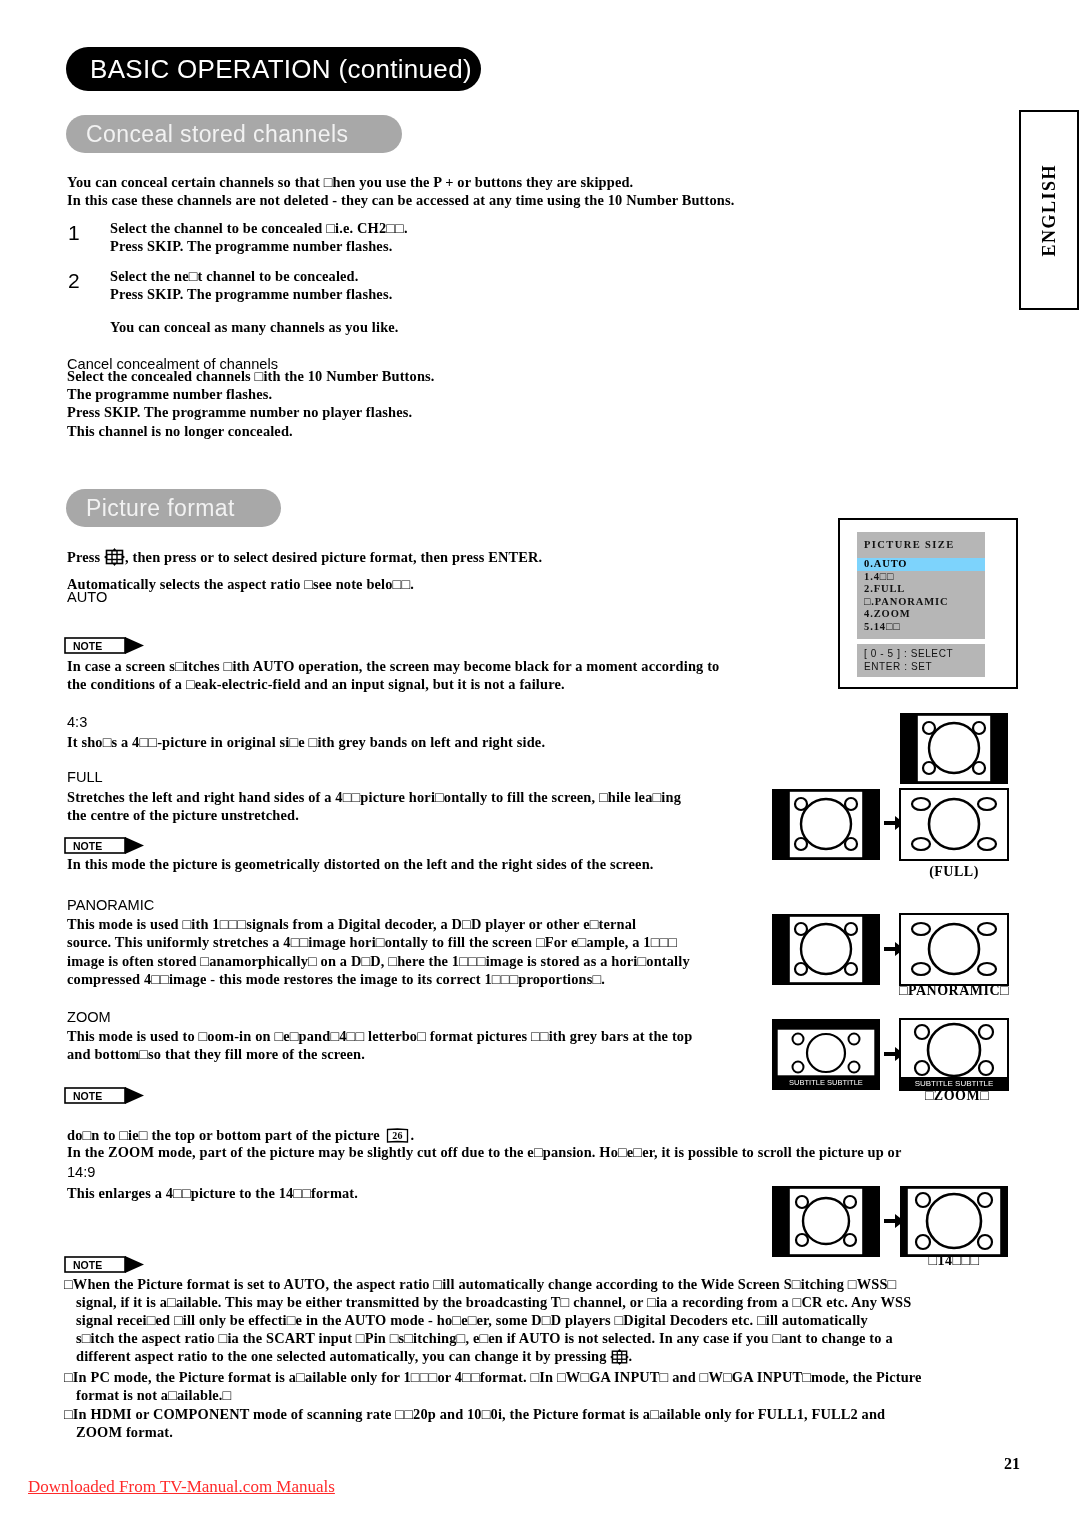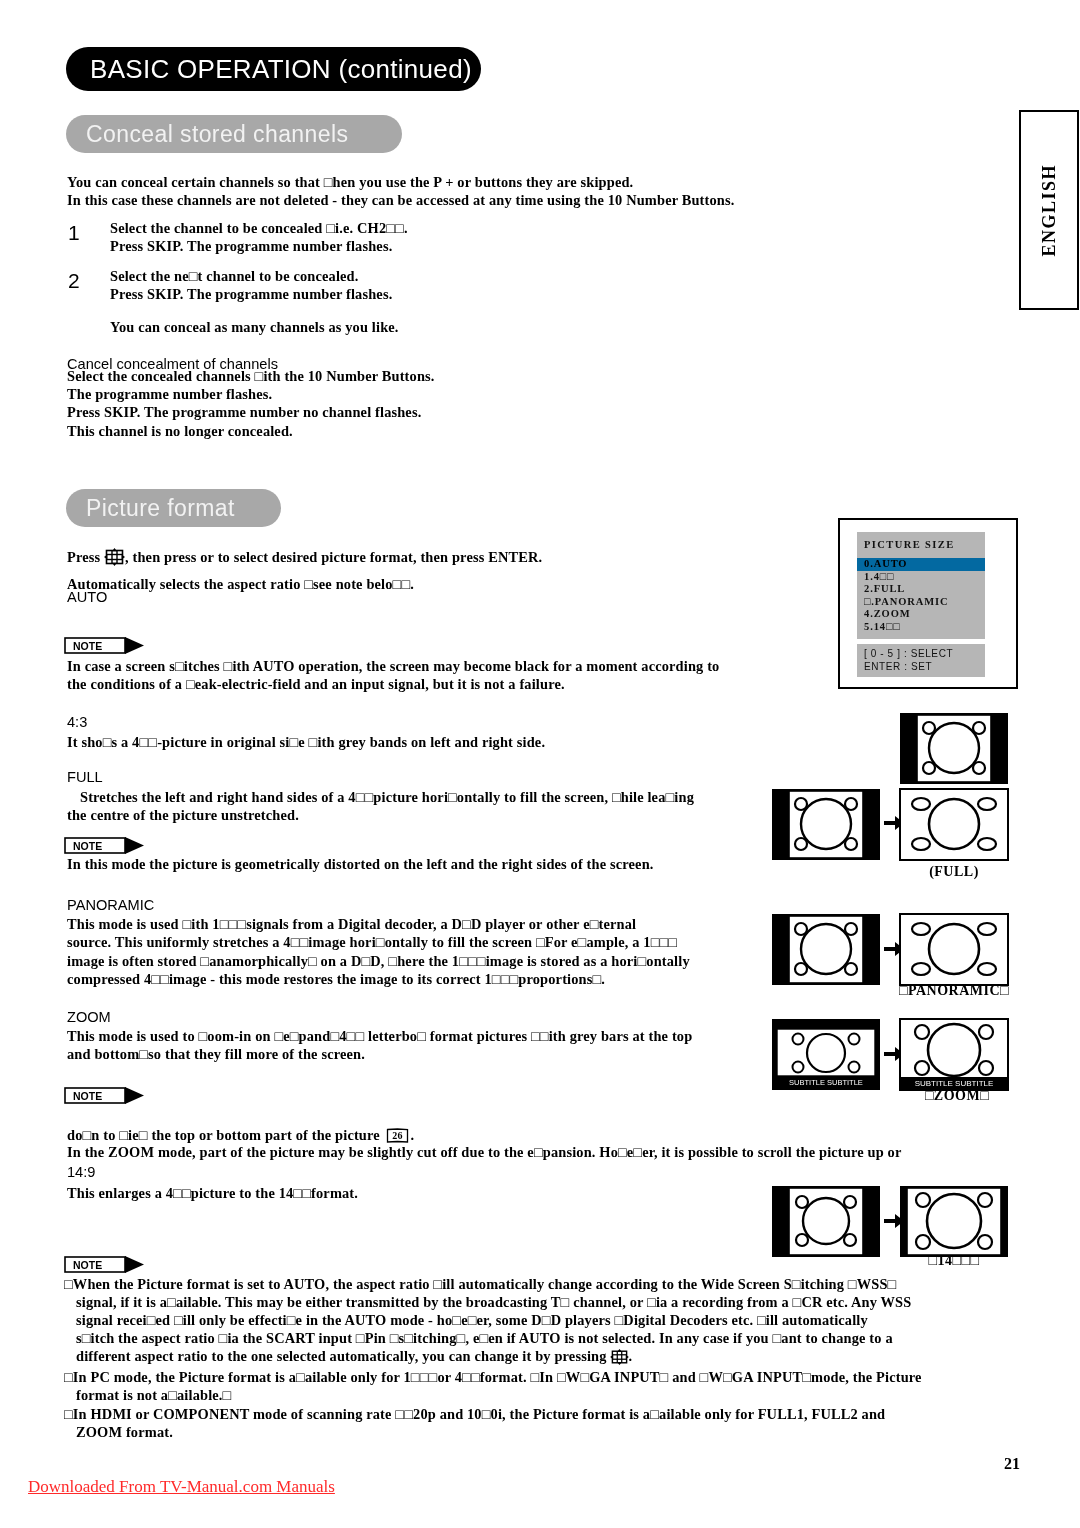--- a/index.html
+++ b/index.html
@@ -79,21 +79,21 @@
     background:#b6b6b6;height:24px;display:flex;align-items:center;
     font-family:"Liberation Serif",serif;font-weight:bold;
     font-size:10.5px;letter-spacing:1.4px;padding-left:7px;color:#111;
   }
   .osd-list{background:#b6b6b6;padding:2px 0 5px 0;}
   .osd-row{
     font-family:"Liberation Serif",serif;font-weight:bold;
     font-size:10.5px;letter-spacing:.9px;padding:0px 0 0px 7px;
     line-height:12.6px;color:#111;
   }
-  .osd-row.sel{background:#0369a1;color:#000;}
+  .osd-row.sel{background:#7dd3fc;color:#000;}
   .osd-foot{
     position:absolute;left:17px;top:124px;width:128px;background:#b6b6b6;
     padding:3px 0 4px 0;
   }
   .osd-foot div{
     font-family:"Liberation Sans",sans-serif;font-size:10px;
     letter-spacing:.6px;padding-left:7px;line-height:13px;color:#111;
   }
 
   
@@ -141,21 +141,21 @@
 
   <div class="stepnum" style="left:68px;top:269px;">2</div>
   <div class="abs bold" style="left:110px;top:268px;width:700px;">Select the ne□t channel to be concealed.</div>
   <div class="abs bold" style="left:110px;top:286px;width:700px;">Press SKIP. The programme number flashes.</div>
 
   <div class="abs bold" style="left:110px;top:319px;width:700px;">You can conceal as many channels as you like.</div>
 
   <div class="abs thin" style="left:67px;top:355px;width:700px;">Cancel concealment of channels</div>
   <div class="abs bold" style="left:67px;top:368px;width:800px;">Select the concealed channels □ith the 10 Number Buttons.</div>
   <div class="abs bold" style="left:67px;top:386px;width:800px;">The programme number flashes.</div>
-  <div class="abs bold" style="left:67px;top:404px;width:800px;">Press SKIP. The programme number no channel flashes.</div>
+  <div class="abs bold" style="left:67px;top:404px;width:800px;">Press SKIP. The programme number no player flashes.</div>
   <div class="abs bold" style="left:67px;top:423px;width:800px;">This channel is no longer concealed.</div>
 
   <div class="greypill" id="pill-format">
     <span>Picture format</span>
   </div>
 
   <div class="abs bold" style="left:67px;top:548px;width:760px;white-space:nowrap;">
     <span>Press </span><span style="display:inline-block;vertical-align:-4px;">
       <svg width="21" height="18" viewBox="0 0 21 18">
         <rect x="2.5" y="2.5" width="16" height="13" fill="none" stroke="#000" stroke-width="1.6"></rect>
@@ -182,21 +182,21 @@
       <polygon points="61,1 80,9.5 61,18" fill="#000"></polygon>
     </svg>
   </div>
   <div class="abs bold" style="left:67px;top:658px;width:790px;">In case a screen s□itches □ith AUTO operation, the screen may become black for a moment according to</div>
   <div class="abs bold" style="left:67px;top:676px;width:790px;">the conditions of a □eak-electric-field and an input signal, but it is not a failure.</div>
 
   <div class="abs thin" style="left:67px;top:713px;">4:3</div>
   <div class="abs bold" style="left:67px;top:734px;width:790px;">It sho□s a 4□□-picture in original si□e □ith grey bands on left and right side.</div>
 
   <div class="abs thin" style="left:67px;top:768px;">FULL</div>
-  <div class="abs bold" style="left:80px;top:789px;width:790px;">Stretches the left and right hand sides of a 4□□picture hori□ontally to fill the screen, □hile lea□ing</div>
+  <div class="abs bold" style="left:67px;top:789px;width:790px;">Stretches the left and right hand sides of a 4□□picture hori□ontally to fill the screen, □hile lea□ing</div>
   <div class="abs bold" style="left:67px;top:807px;width:790px;">the centre of the picture unstretched.</div>
 
   <div class="note-badge" style="left:64px;top:836px;">
     <svg width="82" height="19" viewBox="0 0 82 19">
       <rect x="1" y="2" width="60" height="15" fill="#fff" stroke="#000" stroke-width="1.6"></rect>
       <rect x="4" y="5" width="54" height="9" fill="#fff"></rect>
       <text x="9" y="13.5" font-family="Liberation Sans, sans-serif" font-size="10.5" font-weight="bold" fill="#000">NOTE</text>
       <polygon points="61,1 80,9.5 61,18" fill="#000"></polygon>
     </svg>
   </div>

